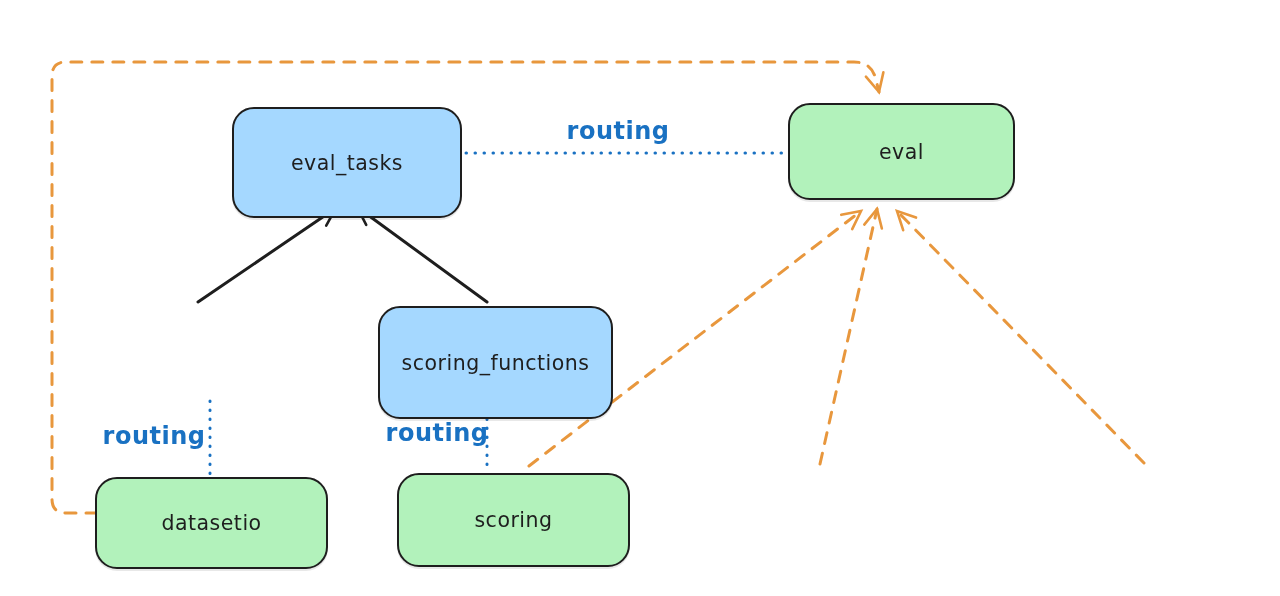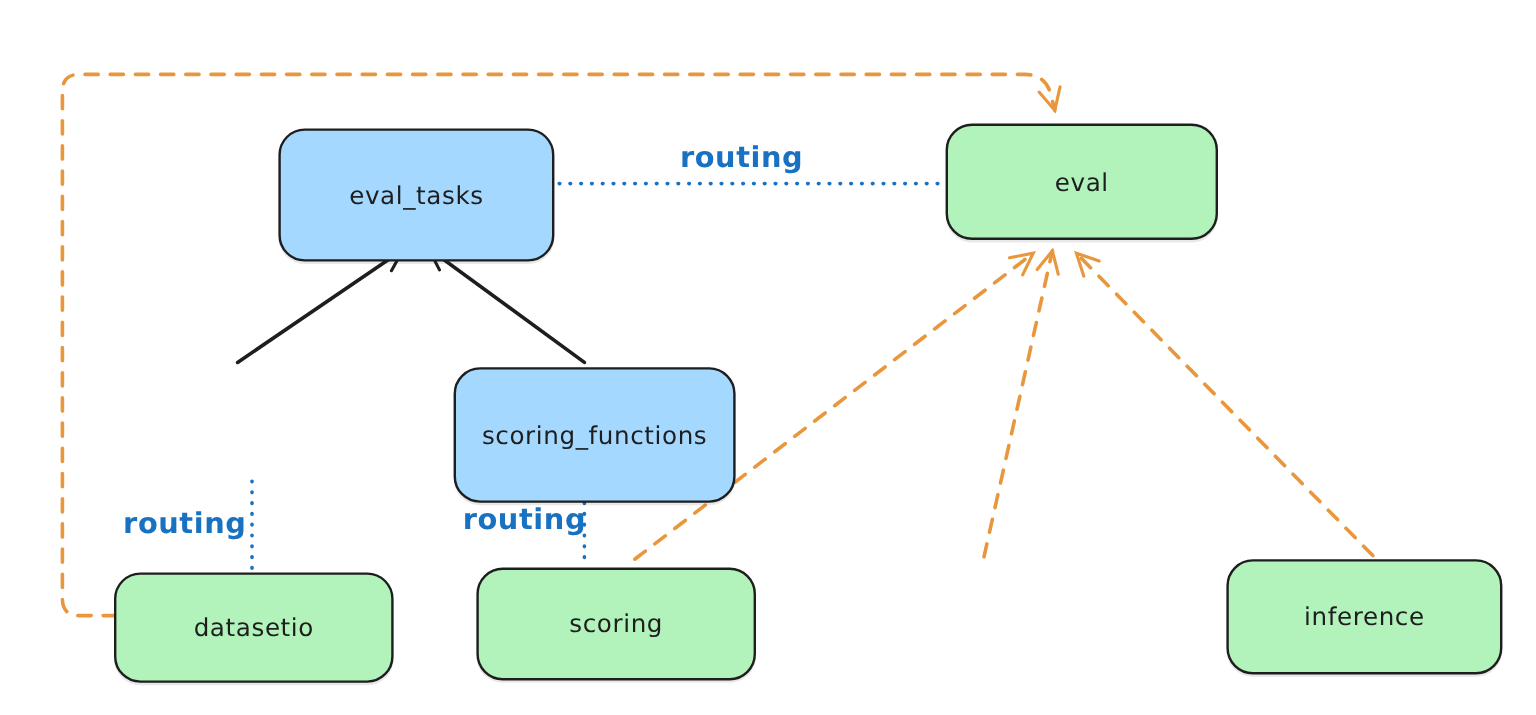--- a/index.html
+++ b/index.html
@@ -118,21 +118,18 @@
   </div>
   <div class="node blue" id="n-scoring-functions">
     <span>scoring_functions</span>
   </div>
   <div class="node green" id="n-datasetio">
     <span>datasetio</span>
   </div>
   <div class="node green" id="n-scoring">
     <span>scoring</span>
   </div>
-  <div class="node green" id="n-inference">
-    <span>inference</span>
-  </div>
 
   <span class="edge-label" id="lbl-routing-top">routing</span>
   <span class="edge-label" id="lbl-routing-left">routing</span>
   <span class="edge-label" id="lbl-routing-mid">routing</span>
 
 </div>
 
 </body></html>

